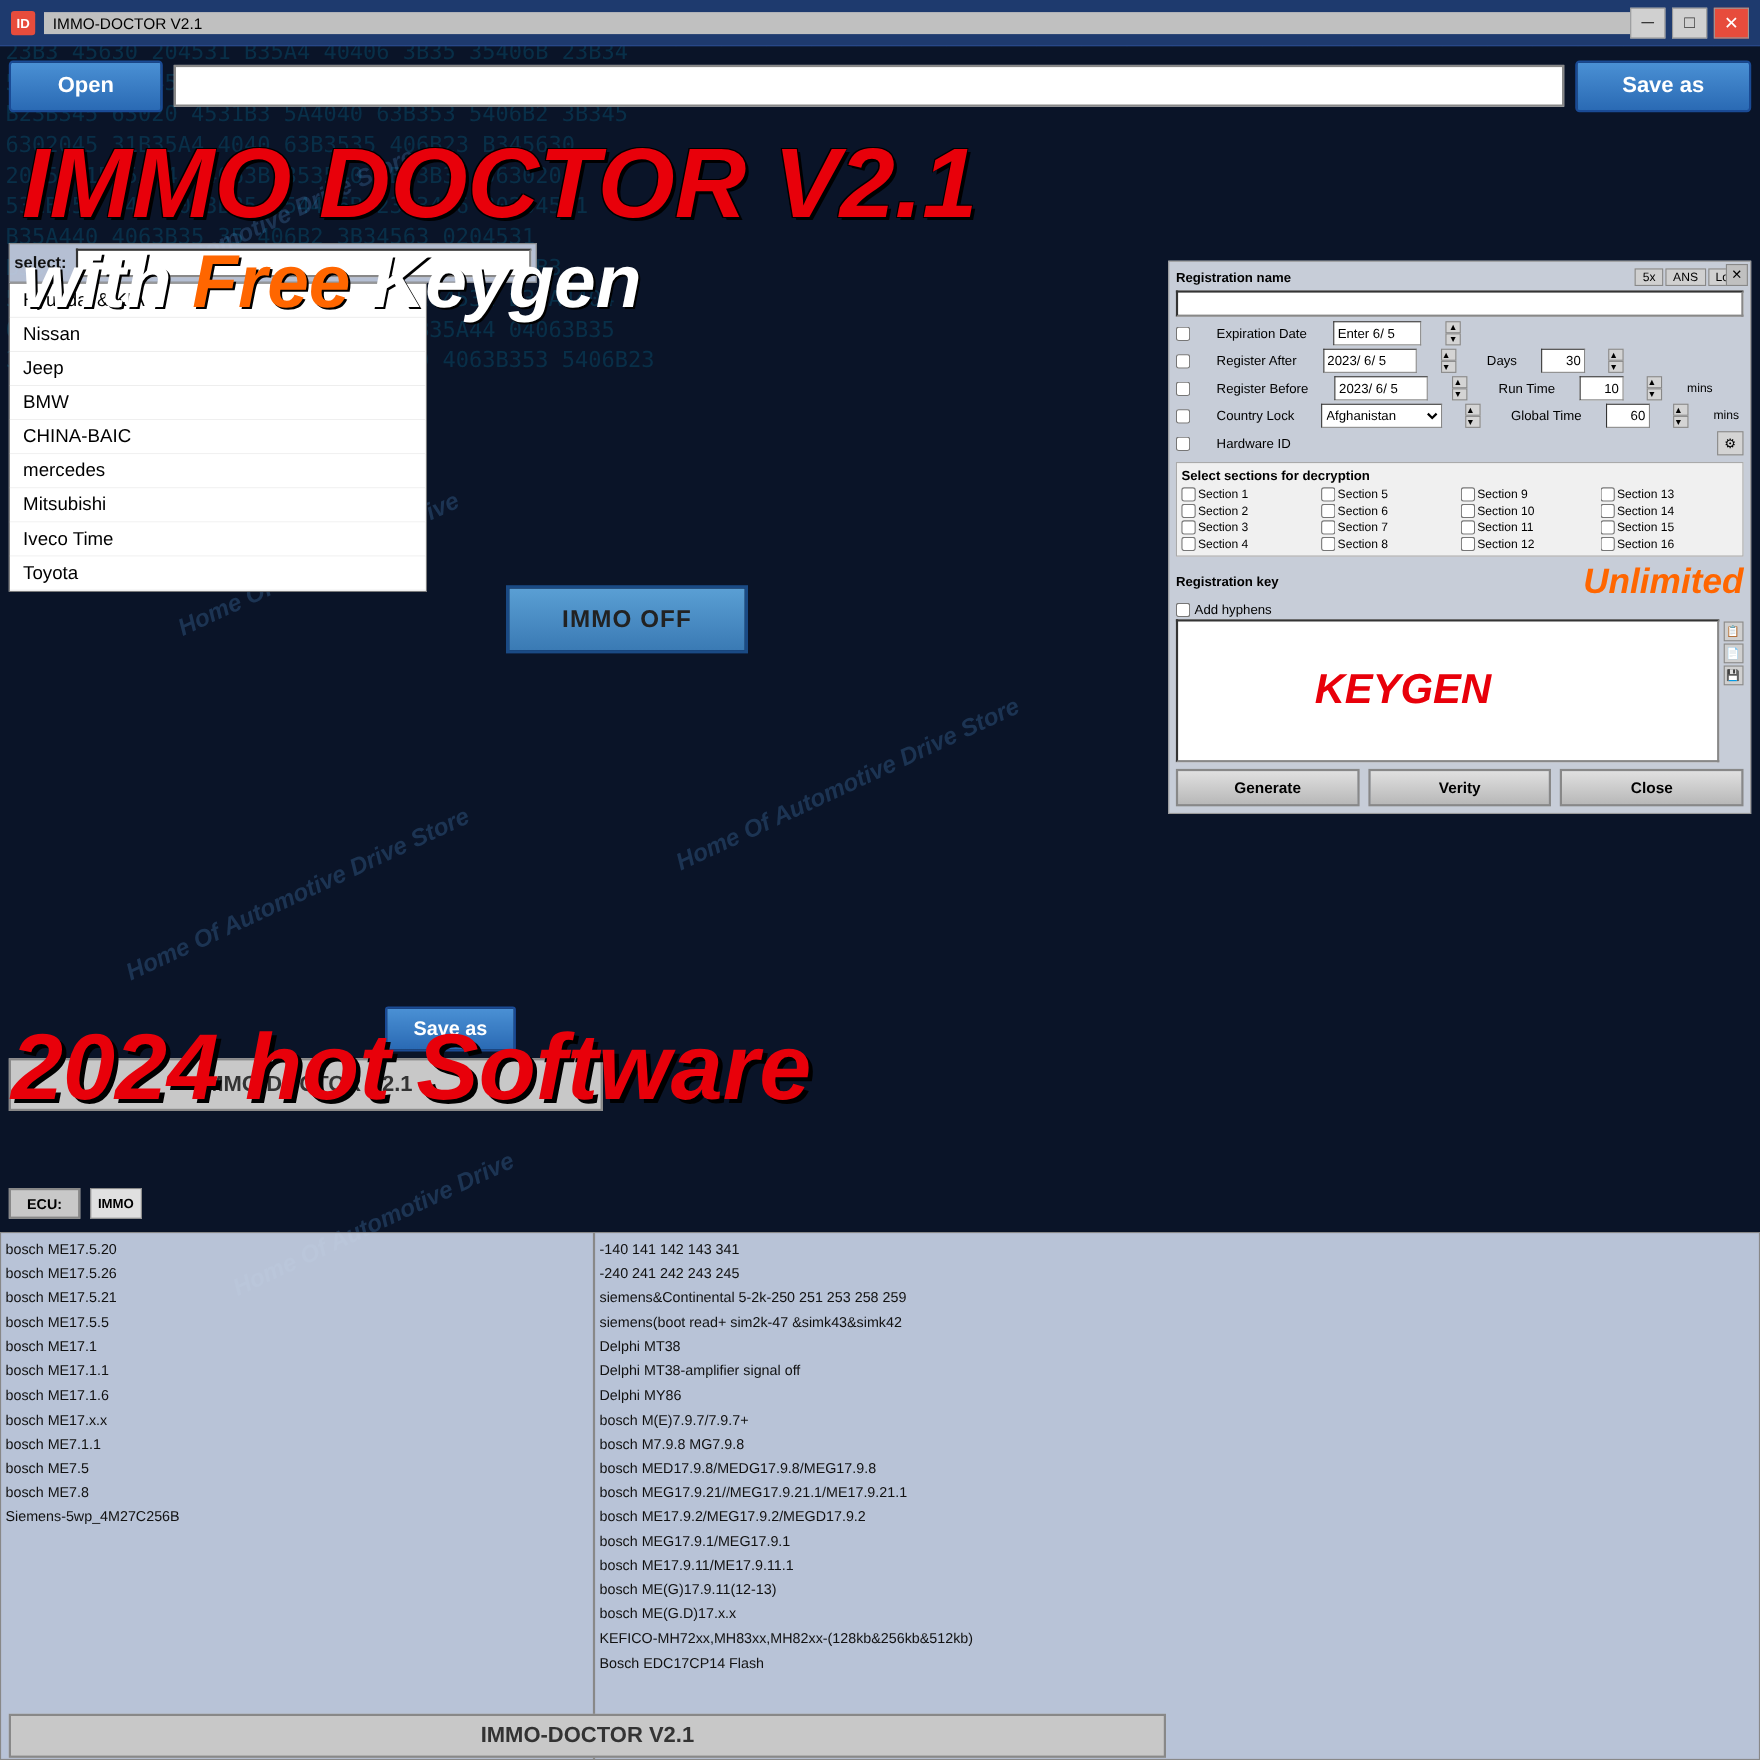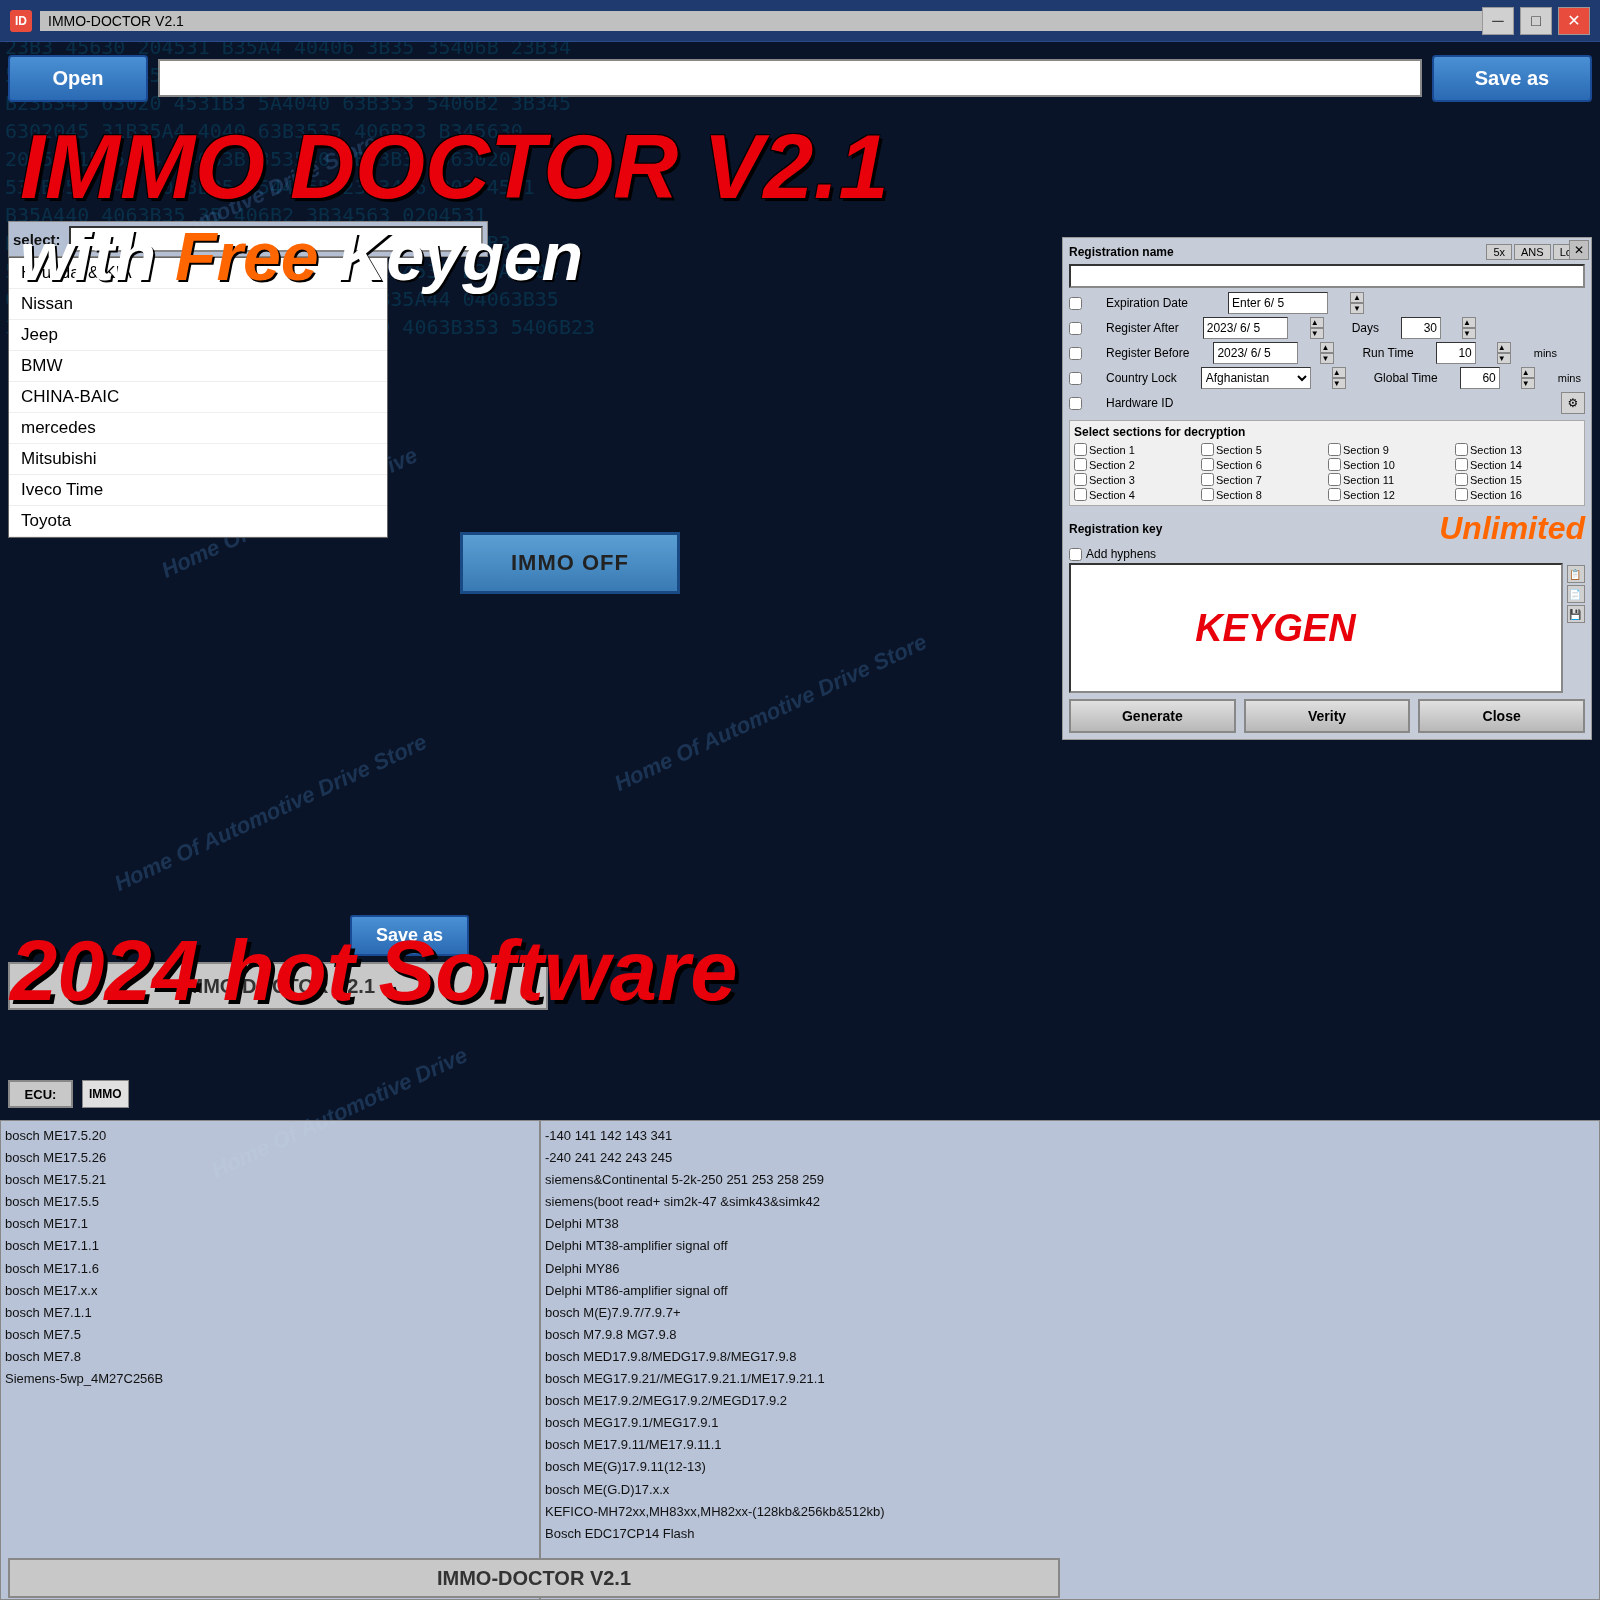--- a/index.html
+++ b/index.html
@@ -385,21 +385,21 @@
           <button style="padding:1px 6px;font-size:11px;background:#d0d0d0;border:1px solid #888;cursor:pointer;">Log</button>
         </div>
       </div>
 
       <input type="text" style="width: 100%; height: 24px; border: 2px inset rgb(136, 136, 136); background: white; margin-bottom: 4px; font-size: 13px;">
 
       
       <div class="reg-row">
         <input type="checkbox" style="">
         <span style="font-size:12px;">Expiration Date</span>
-        <input type="text" style="width: 100px; height: 22px; border: 1px inset rgb(136, 136, 136); background: white; font-size: 12px; margin-left: 20px;" value="Enter 6/ 5">
+        <input type="text" style="width: 80px; height: 22px; border: 1px inset rgb(136, 136, 136); background: white; font-size: 12px; margin-left: 4px;" value="Enter 6/ 5">
         <div style="display:flex;flex-direction:column;margin-left:2px;">
           <div style="width:14px;height:11px;background:#d4d4d4;border:1px solid #888;font-size:8px;cursor:pointer;display:flex;align-items:center;justify-content:center;">▲</div>
           <div style="width:14px;height:11px;background:#d4d4d4;border:1px solid #888;font-size:8px;cursor:pointer;display:flex;align-items:center;justify-content:center;">▼</div>
         </div>
       </div>
 
       
       <div class="reg-row">
         <input type="checkbox" style="">
         <span style="font-size:12px;">Register After</span>
@@ -597,21 +597,20 @@
 
       <div style="flex:1;background:rgba(200,210,230,0.92);border:1px solid #888;overflow:hidden;padding:4px;">
         <div style="font-size:13px;line-height:1.7;color:#111;">
           <div>-140 141 142 143 341</div>
           <div>-240 241 242 243 245</div>
           <div>siemens&amp;Continental 5-2k-250 251 253 258 259</div>
           <div>siemens(boot read+ sim2k-47 &amp;simk43&amp;simk42</div>
           <div>Delphi MT38</div>
           <div>Delphi MT38-amplifier signal off</div>
           <div>Delphi MY86</div>
-          <div>Delphi MT86-amplifier signal off</div>
           <div>bosch M(E)7.9.7/7.9.7+</div>
           <div>bosch M7.9.8 MG7.9.8</div>
           <div>bosch MED17.9.8/MEDG17.9.8/MEG17.9.8</div>
           <div>bosch MEG17.9.21//MEG17.9.21.1/ME17.9.21.1</div>
           <div>bosch ME17.9.2/MEG17.9.2/MEGD17.9.2</div>
           <div>bosch MEG17.9.1/MEG17.9.1</div>
           <div>bosch ME17.9.11/ME17.9.11.1</div>
           <div>bosch ME(G)17.9.11(12-13)</div>
           <div>bosch ME(G.D)17.x.x</div>
           <div>KEFICO-MH72xx,MH83xx,MH82xx-(128kb&amp;256kb&amp;512kb)</div>

